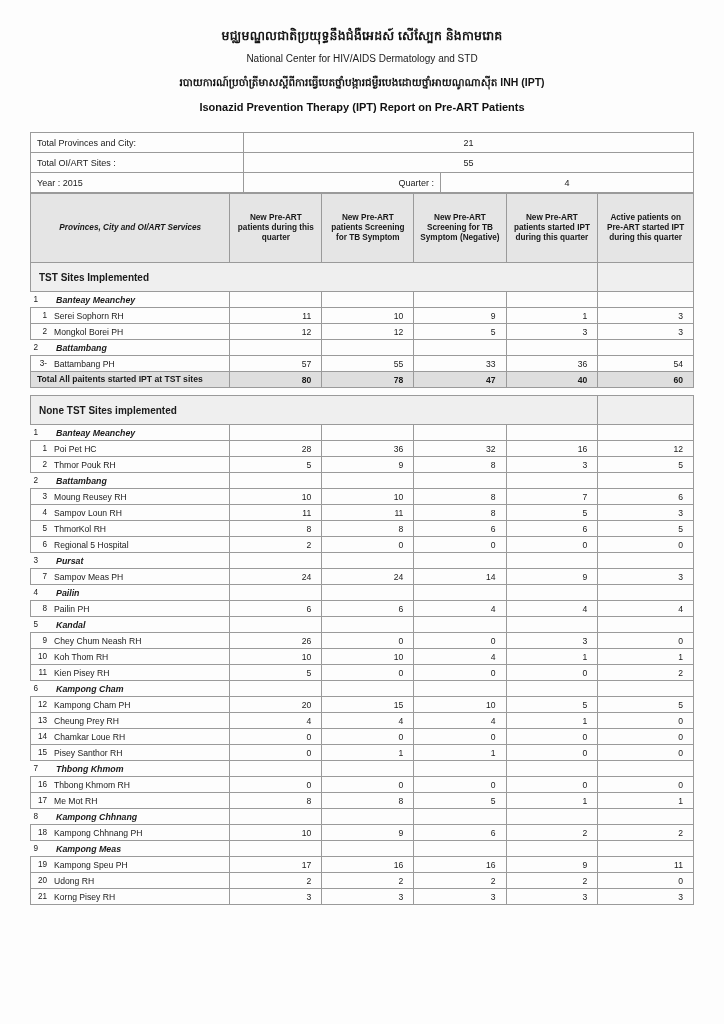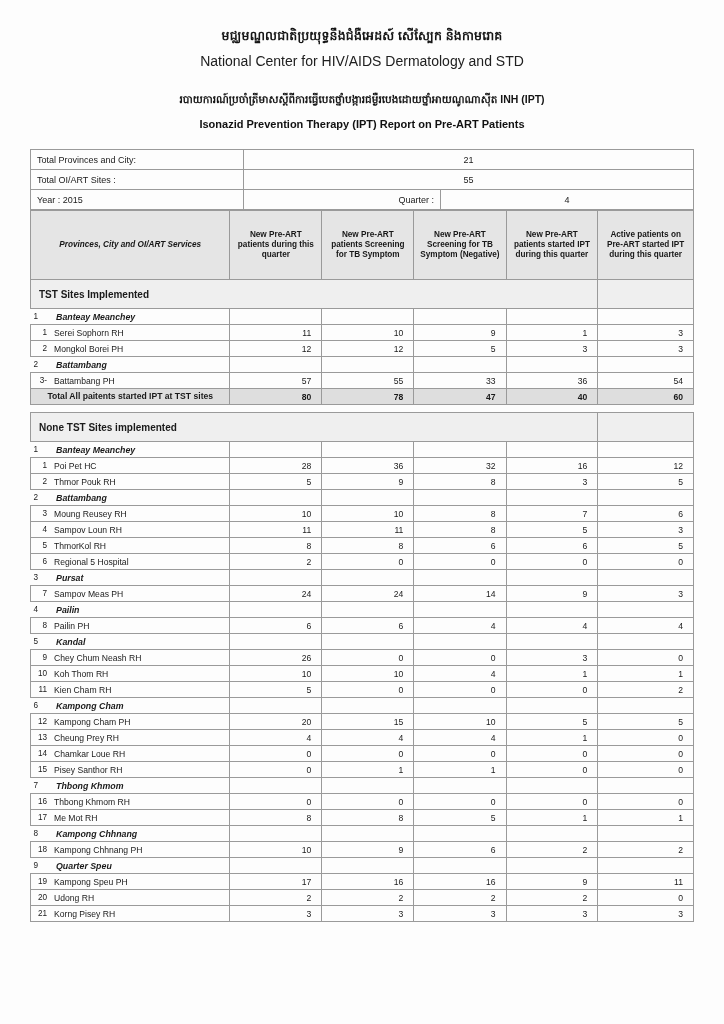--- a/index.html
+++ b/index.html
@@ -26,22 +26,22 @@
     text-align: center;
   }
   .h-khmer1 {
     font-size: 12.5px;
     font-weight: bold;
     letter-spacing: .2px;
     margin-bottom: 7px;
     color: #151515;
   }
   .h-eng1 {
-    font-size: 14px;
-    margin-bottom: 24px;
+    font-size: 10px;
+    margin-bottom: 12px;
     color: #202020;
   }
   .h-khmer2 {
     font-size: 10.5px;
     font-weight: bold;
     margin-bottom: 10px;
     color: #151515;
   }
   .h-title {
     font-size: 11px;
@@ -122,21 +122,20 @@
     background: #efefef;
     font-weight: bold;
     font-size: 10px;
     padding: 5px 8px;
     height: 18px;
   }
   .section td.blankcell { background: #efefef; }
   .total td {
     background: #dedede;
     font-weight: bold;
-    text-align: center;
   }
   .total td.tlabel {
     padding: 2px 6px;
     line-height: 1.2;
     font-size: 8.6px;
   }
   .lastcol { width: 98px; }
   .datacol { width: 94px; }
   .spacer-row td { border: none; height: 7px; }
 </style>
@@ -396,21 +395,21 @@
         <td class="idx">10</td>
         <td class="name">Koh Thom RH</td>
         <td class="num">10</td>
         <td class="num">10</td>
         <td class="num">4</td>
         <td class="num">1</td>
         <td class="num">1</td>
       </tr>
       <tr>
         <td class="idx">11</td>
-        <td class="name">Kien Cham RH</td>
+        <td class="name">Kien Pisey RH</td>
         <td class="num">5</td>
         <td class="num">0</td>
         <td class="num">0</td>
         <td class="num">0</td>
         <td class="num">2</td>
       </tr>
 
       <tr>
         <td class="grpnum">6</td>
         <td class="grp">Kampong Cham</td>
@@ -499,21 +498,21 @@
         <td class="name">Kampong Chhnang PH</td>
         <td class="num">10</td>
         <td class="num">9</td>
         <td class="num">6</td>
         <td class="num">2</td>
         <td class="num">2</td>
       </tr>
 
       <tr>
         <td class="grpnum">9</td>
-        <td class="grp">Quarter Speu</td>
+        <td class="grp">Kampong Meas</td>
         <td class="num"></td>
         <td class="num"></td>
         <td class="num"></td>
         <td class="num"></td>
         <td class="num"></td>
       </tr>
       <tr>
         <td class="idx">19</td>
         <td class="name">Kampong Speu PH</td>
         <td class="num">17</td>

